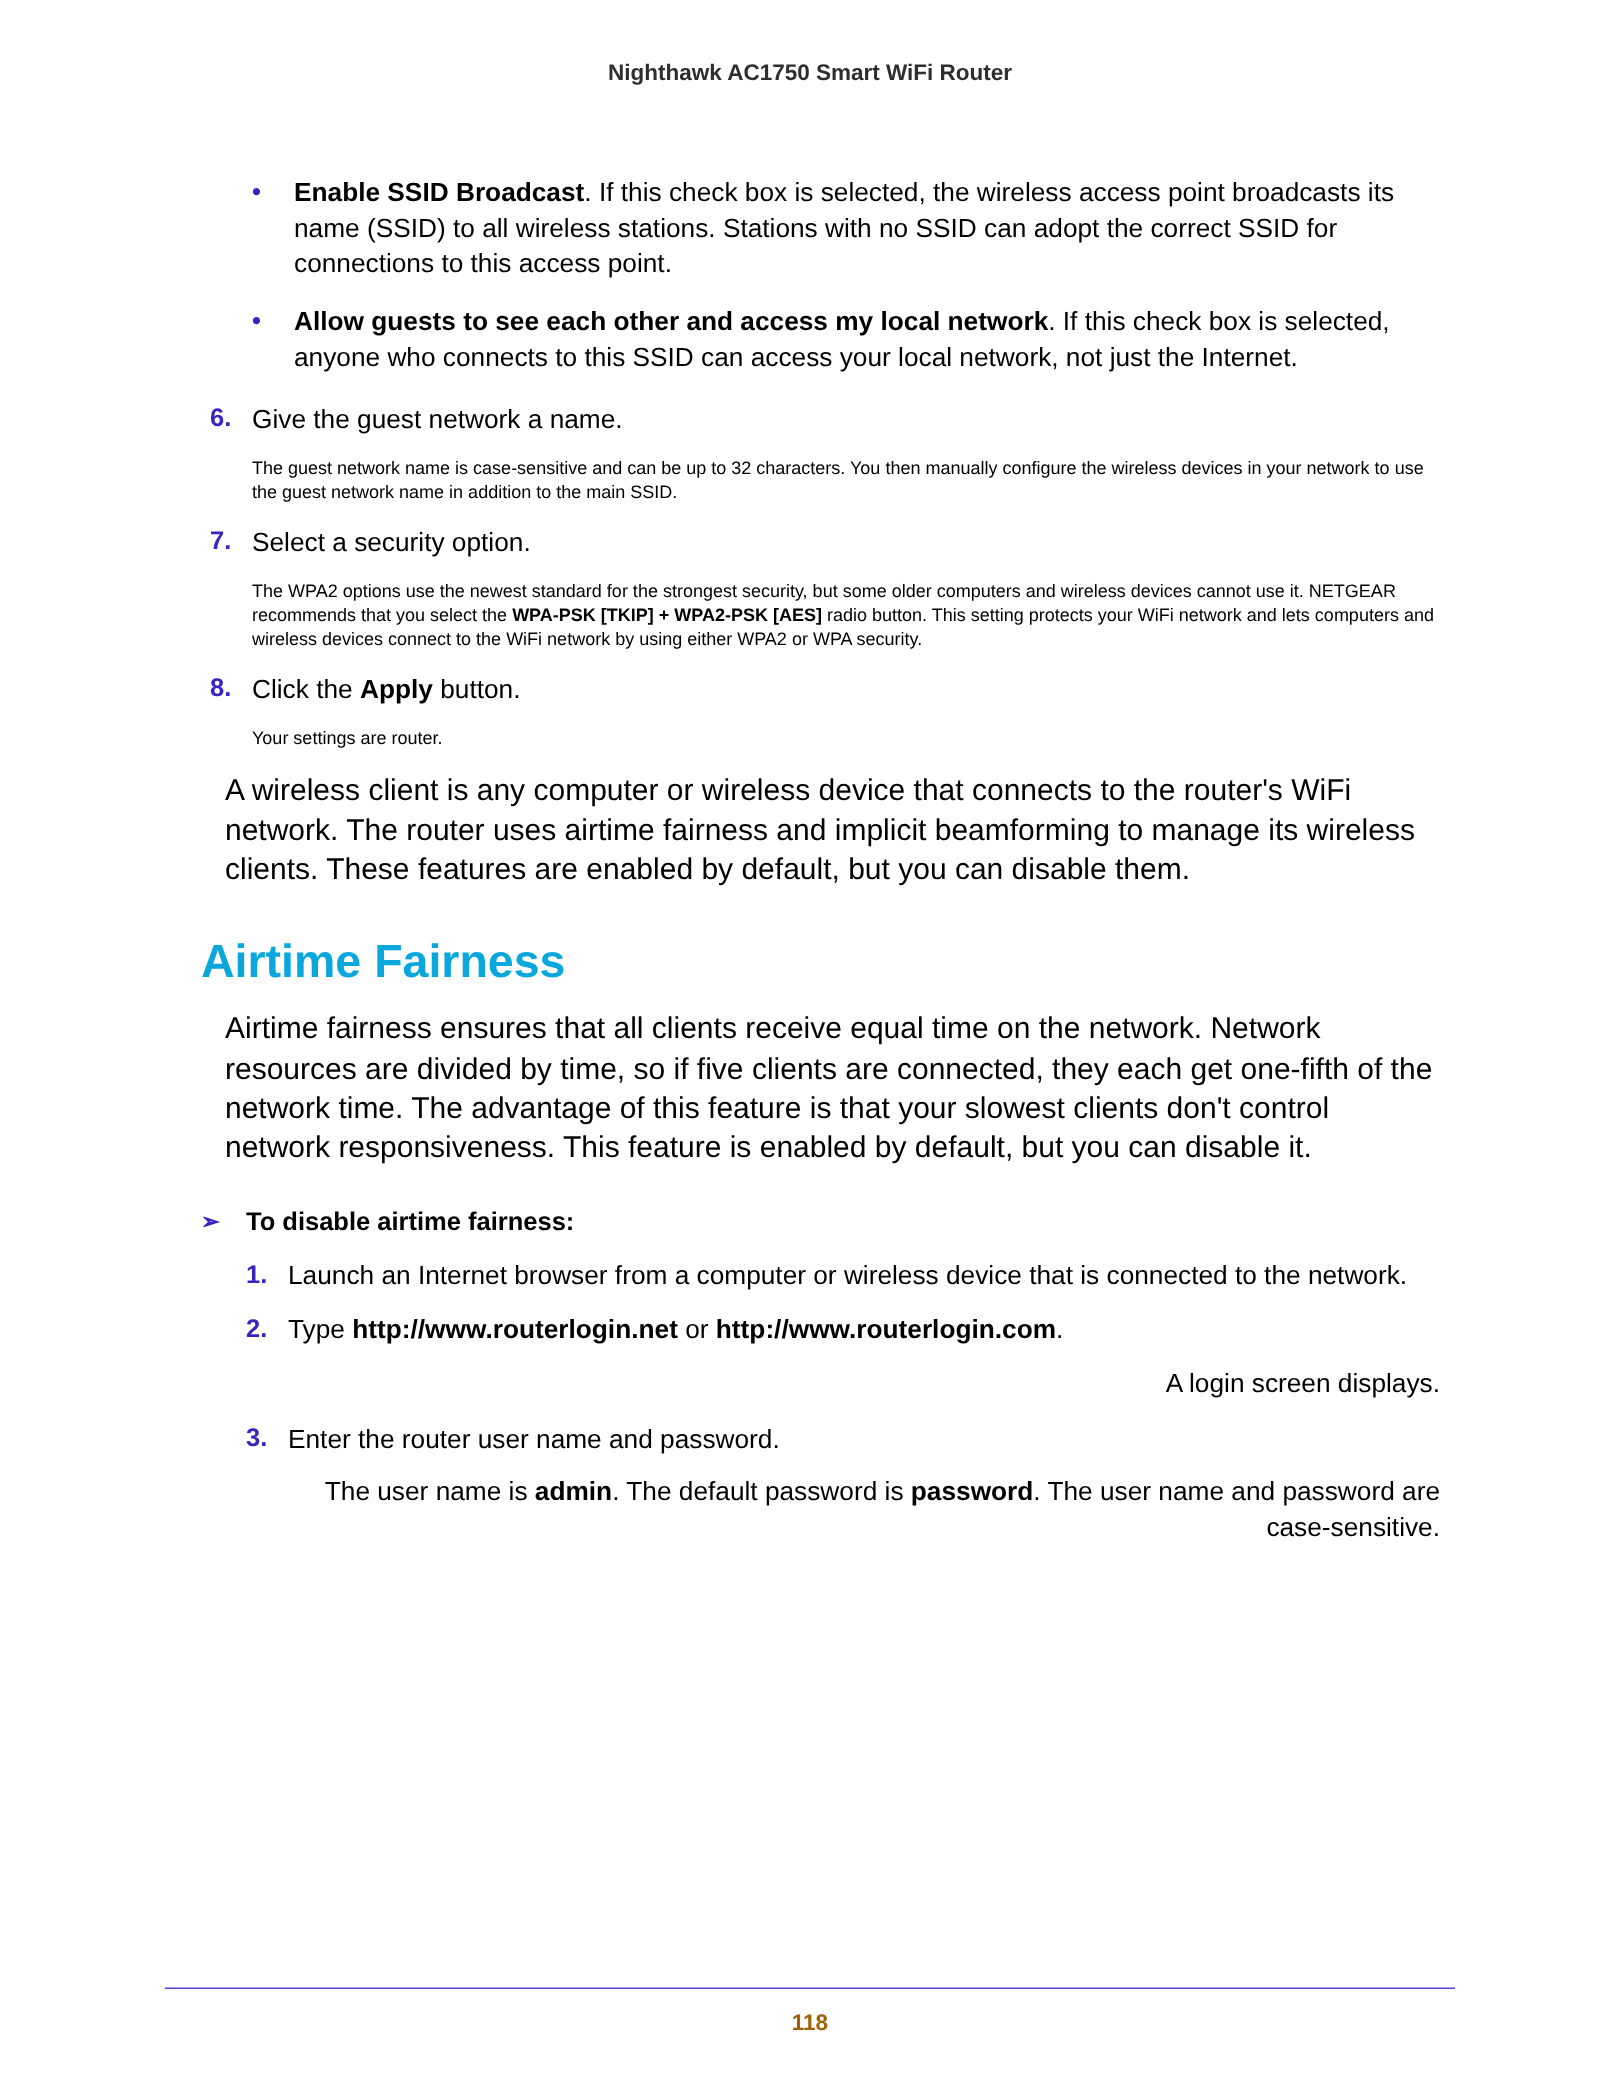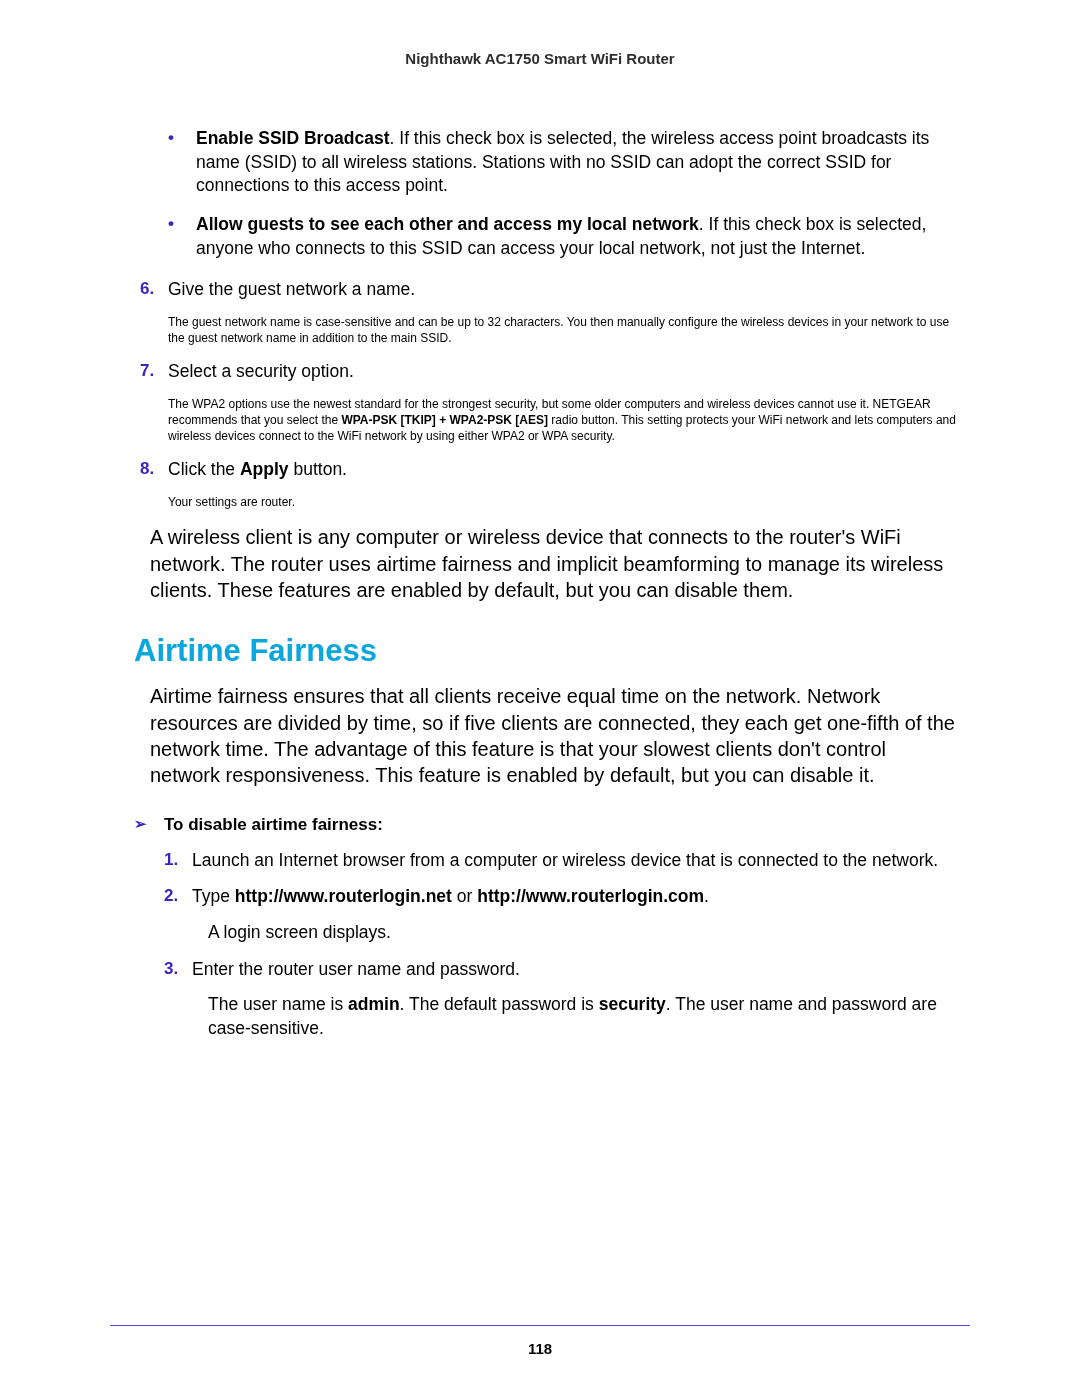--- a/index.html
+++ b/index.html
@@ -5,21 +5,21 @@
     * { margin: 0; padding: 0; box-sizing: border-box; }
     body {
       width: 1080px;
       height: 1397px;
       background: #ffffff;
       font-family: Arial, Helvetica, sans-serif;
       color: #000000;
       position: relative;
     }
     .page {
-      padding: 50px 110px 0 110px;
+      padding: 40px 110px 0 110px;
     }
     .header-title {
       text-align: center;
       font-weight: bold;
       font-size: 15px;
       color: #2e2e2e;
       font-family: "Trebuchet MS", Arial, sans-serif;
       margin-bottom: 60px;
     }
     .content {
@@ -124,45 +124,46 @@
       color: #3a24c0;
       font-weight: bold;
       width: 28px;
       flex-shrink: 0;
       font-size: 17px;
     }
     .proc-step-text {
       flex: 1;
     }
     .proc-step-body {
-      margin-left: 44px;
+      margin-left: 28px;
       margin-top: 12px;
       font-size: 17.5px;
       line-height: 1.35;
+      text-align: right;
     }
     .bold { font-weight: bold; }
     .footer {
       position: absolute;
       bottom: 40px;
       left: 110px;
       right: 110px;
       text-align: center;
     }
     .footer-line {
       border-top: 1px solid #5a3fe0;
       margin-bottom: 14px;
     }
     .footer-text {
       color: #3a24c0;
       font-weight: bold;
       font-size: 15px;
       font-family: "Trebuchet MS", Arial, sans-serif;
     }
     .footer-page {
-      color: #000000;
+      color: #a16207;
       font-weight: bold;
       font-size: 15px;
       font-family: "Trebuchet MS", Arial, sans-serif;
       margin-top: 6px;
     }
   </style>
 </head>
 <body>
 
 <div class="page">
@@ -245,21 +246,21 @@
         </div>
         <div class="proc-step-body">A login screen displays.</div>
       </div>
 
       <div class="proc-step-item">
         <div class="proc-step-line">
           <span class="proc-step-number">3.</span>
           <span class="proc-step-text">Enter the router user name and password.</span>
         </div>
         <div class="proc-step-body">
-          <span>The user name is </span><span class="bold">admin</span><span>. The default password is </span><span class="bold">security</span><span>. The user name and password are case-sensitive.</span>
+          <span>The user name is </span><span class="bold">admin</span><span>. The default password is </span><span class="bold">password</span><span>. The user name and password are case-sensitive.</span>
         </div>
       </div>
 
     </div>
 
   </div>
 </div>
 
 <div class="footer">
   <div class="footer-line"></div>

